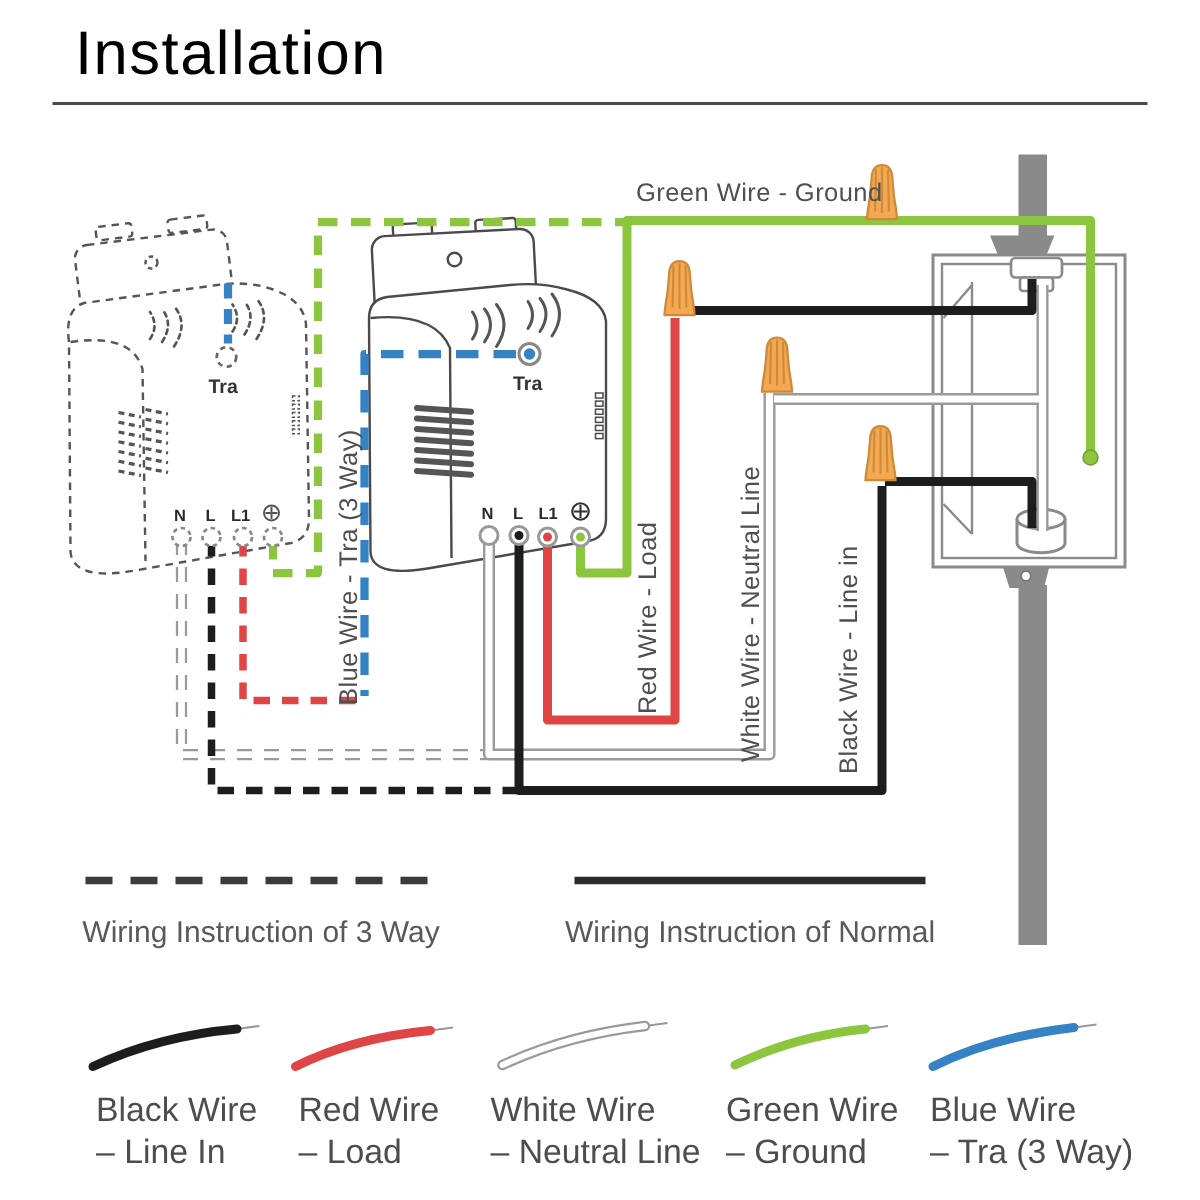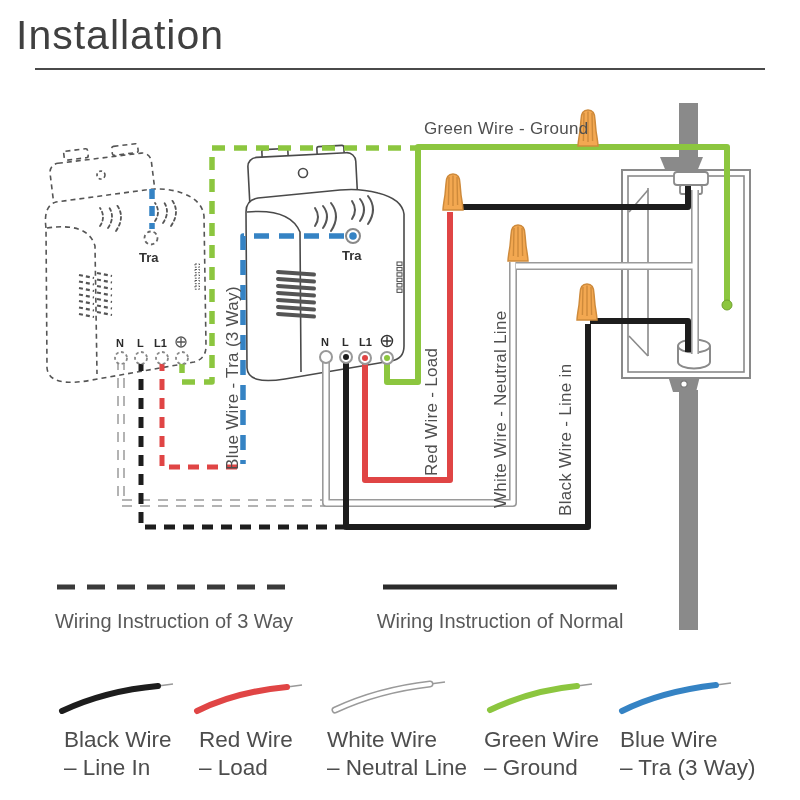--- a/index.html
+++ b/index.html
@@ -1,18 +1,18 @@
 <!DOCTYPE html>
 <html><head>
 <meta charset="utf-8">
 <style>
   html,body{margin:0;padding:0;background:#fff;}
   .page{position:relative;width:800px;height:800px;background:#fff;overflow:hidden;
         font-family:"Liberation Sans",sans-serif;}
-  .page-title{margin:14px 0 0 16px;font-size:41px;font-weight:300;color:#404040;
+  .page-title{margin:14px 0 0 50px;font-size:41px;font-weight:300;color:#000000;
         letter-spacing:1px;line-height:1.05;}
   .title-rule{margin:11px 35px 0 35px;border:none;border-top:2.5px solid #4a4a4a;height:0;}
   svg{display:block;position:absolute;left:0;top:85px;}
   text{font-family:"Liberation Sans",sans-serif;fill:#4f4f4f;}
   .dev-solid{stroke:#4a4a4a;stroke-width:1.6;fill:#fff;}
   .dev-dashed{stroke:#555;stroke-width:1.6;fill:#fff;stroke-dasharray:5 4;}
   .thinline{stroke:#555;fill:none;}
   .nut-body{fill:#F3A851;stroke:#CE8A3B;stroke-width:1.5;}
   .nut-rib{stroke:#CE8A3B;stroke-width:1.4;fill:none;}
   .boxline{stroke:#8a8a8a;fill:#fff;stroke-width:2;}

